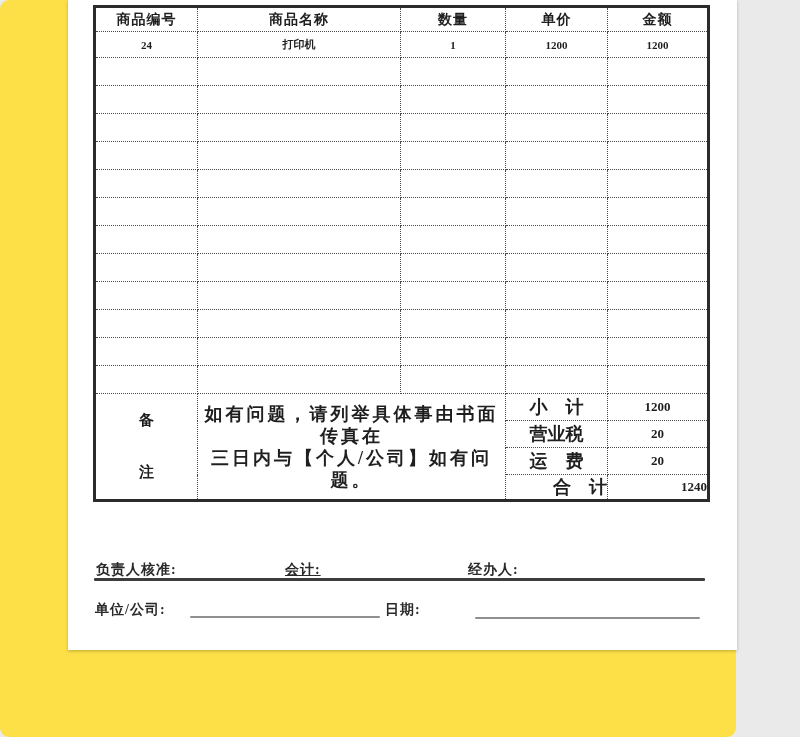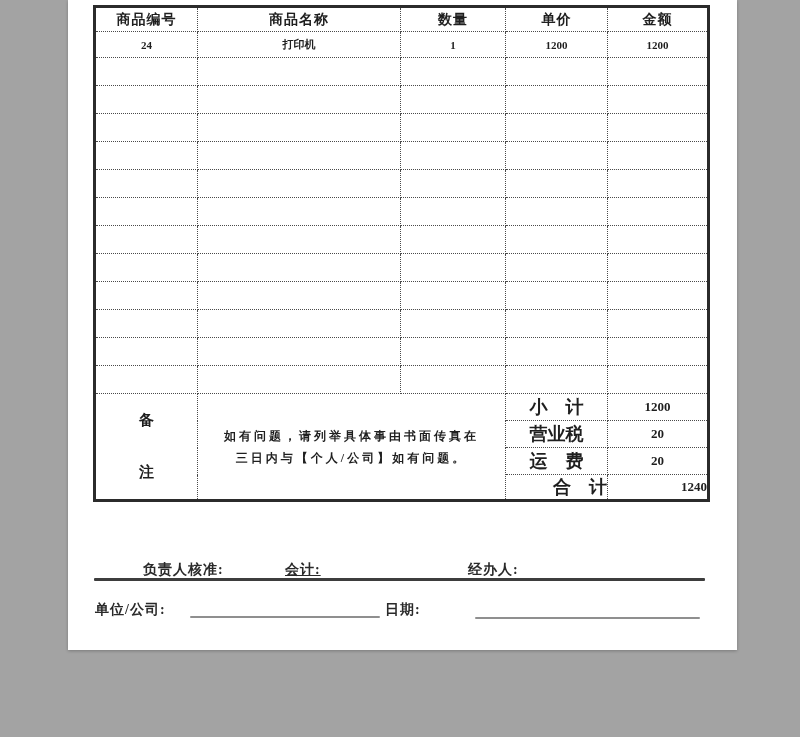--- a/index.html
+++ b/index.html
@@ -4,22 +4,23 @@
 <style>
   * { margin: 0; padding: 0; box-sizing: border-box; }
   html, body {
     width: 800px; height: 737px;
     background: #eaeaea;
     font-family: "Liberation Serif", "DejaVu Serif", serif;
     overflow: hidden;
   }
   .canvas {
     position: relative;
-    width: 800px; height: 737px;
-    background: #a3a3a3;
+    width: 736px; height: 737px;
+    background: #fde047;
+    border-radius: 9px;
   }
   .paper {
     position: absolute;
     left: 68px; top: 0;
     width: 669px; height: 650px;
     background: #ffffff;
     box-shadow: 0 1px 3px rgba(0,0,0,0.25);
   }
   table.invoice-table {
     position: absolute;
@@ -54,21 +55,21 @@
   }
   td.remarks-label-cell .vchar {
     display: block;
     line-height: 1;
   }
   td.remarks-label-cell .vchar + .vchar { margin-top: 37px; }
   td.remarks-text-cell {
     text-align: left;
     vertical-align: top;
     padding: 3px 2px;
-    font-size: 12px;
+    font-size: 18px;
     letter-spacing: 3px;
     line-height: 22px;
   }
   td.sum-label {
     height: 27px;
     font-size: 18px;
   }
   td.sum-value {
     height: 27px;
     font-size: 13px;
@@ -234,21 +235,21 @@
           <td class="sum-label">运　费</td>
           <td class="sum-value">20</td>
         </tr>
         <tr class="summary-row-last">
           <td class="sum-label">合　计</td>
           <td class="sum-value">1240</td>
         </tr>
       </tbody>
     </table>
 
-    <span class="footer-label" style="left:28px; top:561px;margin-left:47px;">负责人核准:</span>
+    <span class="footer-label" style="left:28px; top:561px;">负责人核准:</span>
     <span class="footer-label" style="left:217px; top:561px;text-decoration:underline;">会计:</span>
     <span class="footer-label" style="left:400px; top:561px;">经办人:</span>
     <div class="rule rule-heavy" style="left:26px; top:578px; width:611px;"></div>
 
     <span class="footer-label" style="left:27px; top:601px;">单位/公司:</span>
     <div class="rule rule-light" style="left:122px; top:616px; width:190px;"></div>
     <span class="footer-label" style="left:317px; top:601px;">日期:</span>
     <div class="rule rule-light" style="left:407px; top:617px; width:225px;"></div>
 
   </div>

